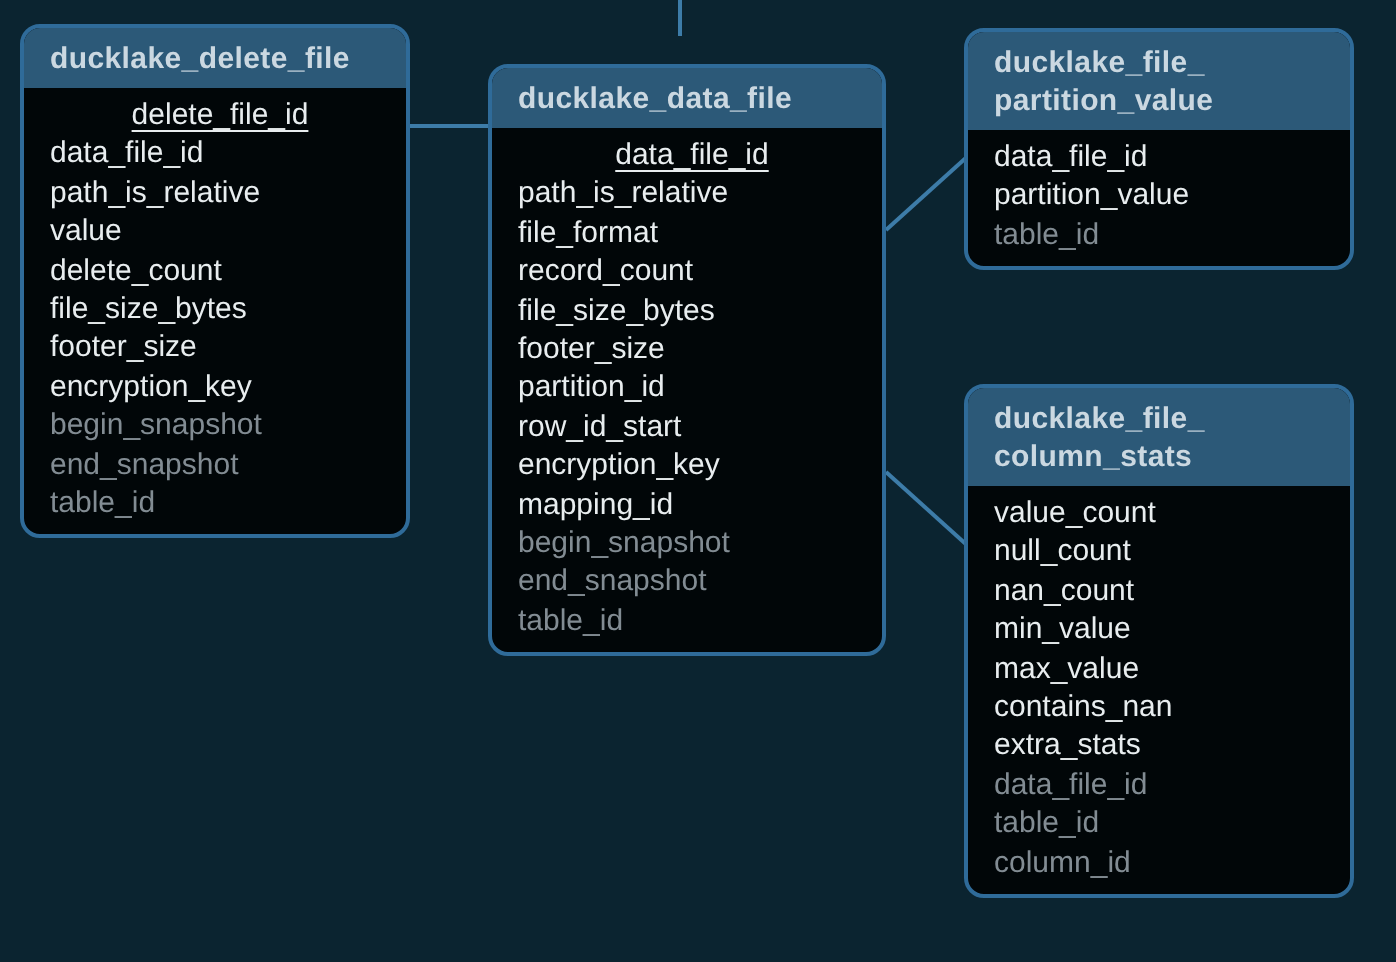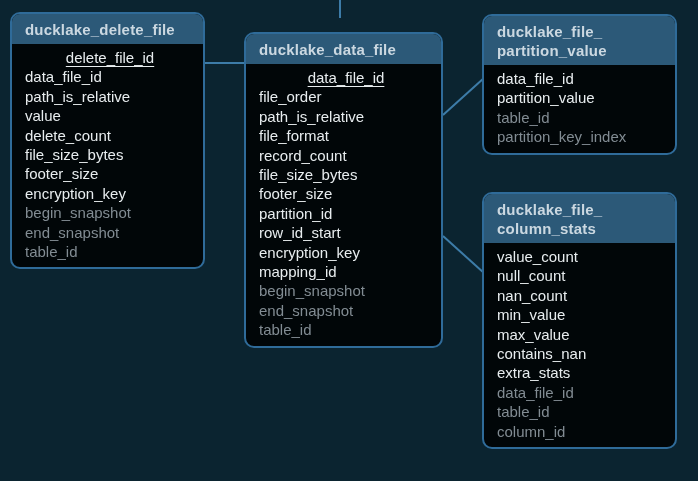--- a/index.html
+++ b/index.html
@@ -88,42 +88,40 @@
           <div class="field-row">encryption_key</div>
           <div class="field-row muted">begin_snapshot</div>
           <div class="field-row muted">end_snapshot</div>
           <div class="field-row muted">table_id</div>
         </div>
     </div>
       <div class="db-table" style="left: 244px; top: 16px; width: 199px; margin-top: 16px;">
       <div class="table-header">ducklake_​data_​file</div>
       <div class="table-body">
           <div class="field-row pk">data_file_id</div>
-          <div class="field-row">file_order</div>
           <div class="field-row">path_is_relative</div>
           <div class="field-row">file_format</div>
           <div class="field-row">record_count</div>
           <div class="field-row">file_size_bytes</div>
           <div class="field-row">footer_size</div>
           <div class="field-row">partition_id</div>
           <div class="field-row">row_id_start</div>
           <div class="field-row">encryption_key</div>
           <div class="field-row">mapping_id</div>
           <div class="field-row muted">begin_snapshot</div>
           <div class="field-row muted">end_snapshot</div>
           <div class="field-row muted">table_id</div>
         </div>
     </div>
       <div class="db-table" style="left: 482px; top: 14px; width: 195px;">
       <div class="table-header">ducklake_​file_​partition_​value</div>
       <div class="table-body">
           <div class="field-row">data_file_id</div>
           <div class="field-row">partition_value</div>
           <div class="field-row muted">table_id</div>
-          <div class="field-row muted">partition_key_index</div>
         </div>
     </div>
       <div class="db-table" style="left: 482px; top: 192px; width: 195px;">
       <div class="table-header">ducklake_​file_​column_​stats</div>
       <div class="table-body">
           <div class="field-row">value_count</div>
           <div class="field-row">null_count</div>
           <div class="field-row">nan_count</div>
           <div class="field-row">min_value</div>
           <div class="field-row">max_value</div>

